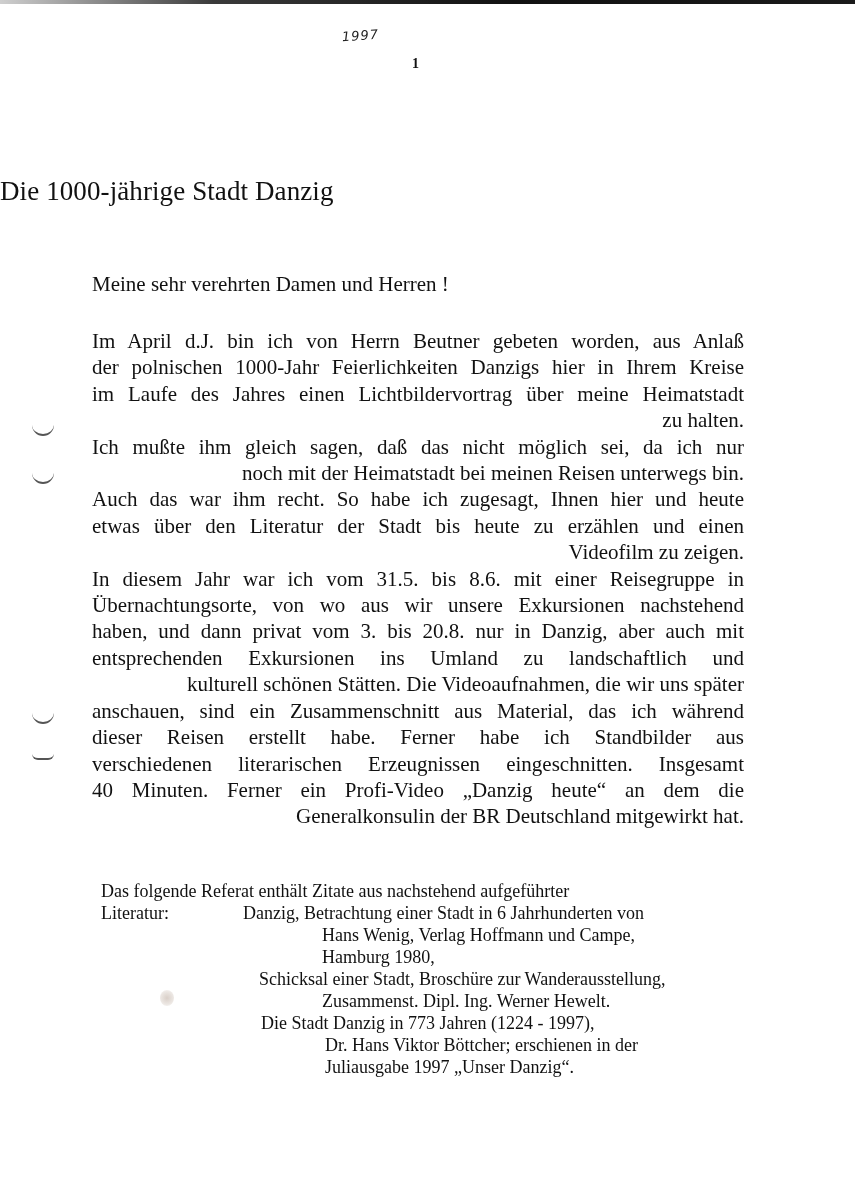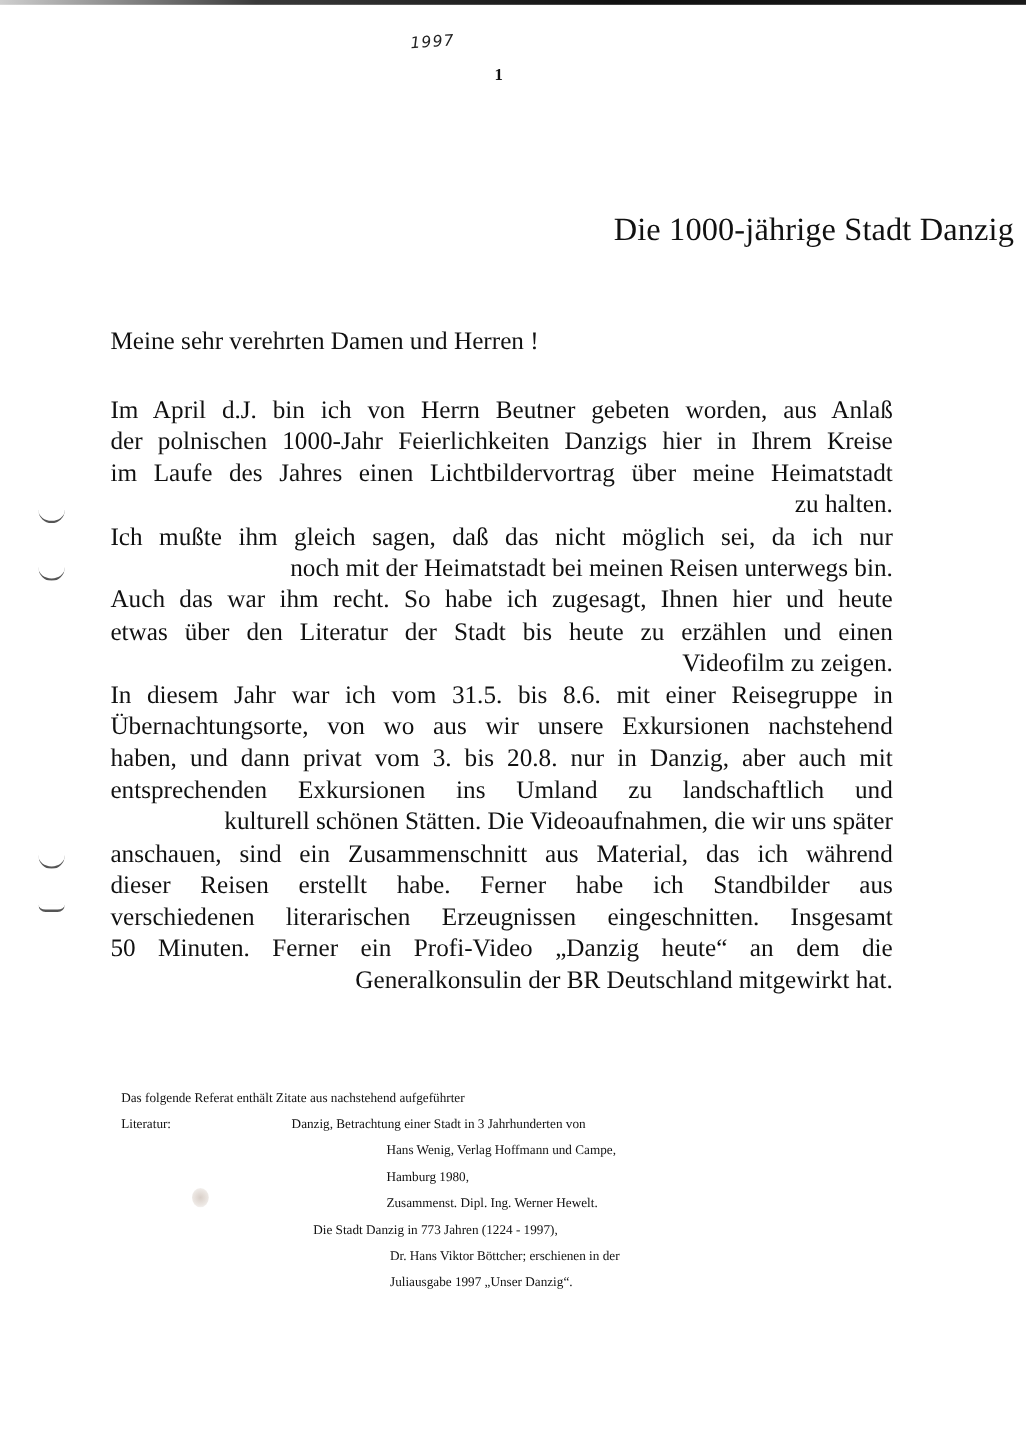--- a/index.html
+++ b/index.html
@@ -38,21 +38,21 @@
       left: 412px;
       top: 56px;
       font-size: 14px;
       font-weight: bold;
     }
     .doc-title {
       position: absolute;
       left: 0;
       width: 845px;
       top: 176px;
-      text-align: right;
+      text-align: left;
       font-size: 27px;
       letter-spacing: 0.1px;
     }
     .salutation {
       position: absolute;
       left: 92px;
       top: 272px;
       font-size: 21px;
     }
     .body-text {
@@ -70,23 +70,23 @@
     .justify {
       text-align: justify;
       text-align-last: justify;
     }
     .left {
       text-align: right;
     }
     .refs {
       position: absolute;
       left: 101px;
-      top: 904px;
+      top: 880px;
       width: 620px;
-      font-size: 11px;
+      font-size: 18px;
       line-height: 22px;
     }
     .refs .intro {
       margin: 0;
     }
     .ref-row {
       position: relative;
       height: 22px;
     }
     .ref-label {
@@ -137,35 +137,38 @@
   <p class="justify">etwas über den Literatur der Stadt bis heute zu erzählen  und einen</p>
   <p class="left">Videofilm zu zeigen.</p>
   <p class="justify">In diesem Jahr war ich vom 31.5. bis 8.6. mit einer Reisegruppe in</p>
   <p class="justify">Übernachtungsorte, von wo aus wir unsere Exkursionen nachstehend</p>
   <p class="justify">haben, und dann privat vom 3. bis 20.8. nur in Danzig, aber auch mit</p>
   <p class="justify">entsprechenden Exkursionen ins Umland zu landschaftlich und</p>
   <p class="left">kulturell schönen Stätten. Die Videoaufnahmen, die wir uns später</p>
   <p class="justify">anschauen, sind ein Zusammenschnitt aus Material, das ich während</p>
   <p class="justify">dieser Reisen erstellt habe. Ferner habe ich Standbilder aus</p>
   <p class="justify">verschiedenen literarischen Erzeugnissen eingeschnitten. Insgesamt</p>
-  <p class="justify">50 Minuten. Ferner ein Profi-Video „Danzig heute“ an dem die</p>
+  <p class="justify">40 Minuten. Ferner ein Profi-Video „Danzig heute“ an dem die</p>
   <p class="left">Generalkonsulin der BR Deutschland mitgewirkt hat.</p>
 </div>
 
 <div class="refs">
   <p class="intro">Das folgende Referat enthält Zitate aus nachstehend aufgeführter</p>
   <div class="ref-row">
     <span class="ref-label">Literatur:</span>
-    <span class="ref-line" style="left:142px">Danzig, Betrachtung einer Stadt in 3 Jahrhunderten von</span>
+    <span class="ref-line" style="left:142px">Danzig, Betrachtung einer Stadt in 6 Jahrhunderten von</span>
   </div>
   <div class="ref-row">
     <span class="ref-line" style="left:221px">Hans Wenig, Verlag Hoffmann und Campe,</span>
   </div>
   <div class="ref-row">
     <span class="ref-line" style="left:221px">Hamburg 1980,</span>
+  </div>
+  <div class="ref-row">
+    <span class="ref-line" style="left:158px">Schicksal einer Stadt, Broschüre zur Wanderausstellung,</span>
   </div>
   <div class="ref-row">
     <span class="ref-line" style="left:221px">Zusammenst. Dipl. Ing. Werner Hewelt.</span>
   </div>
   <div class="ref-row">
     <span class="ref-line" style="left:160px">Die Stadt Danzig in 773 Jahren (1224 - 1997),</span>
   </div>
   <div class="ref-row">
     <span class="ref-line" style="left:224px">Dr. Hans Viktor Böttcher; erschienen in der</span>
   </div>

